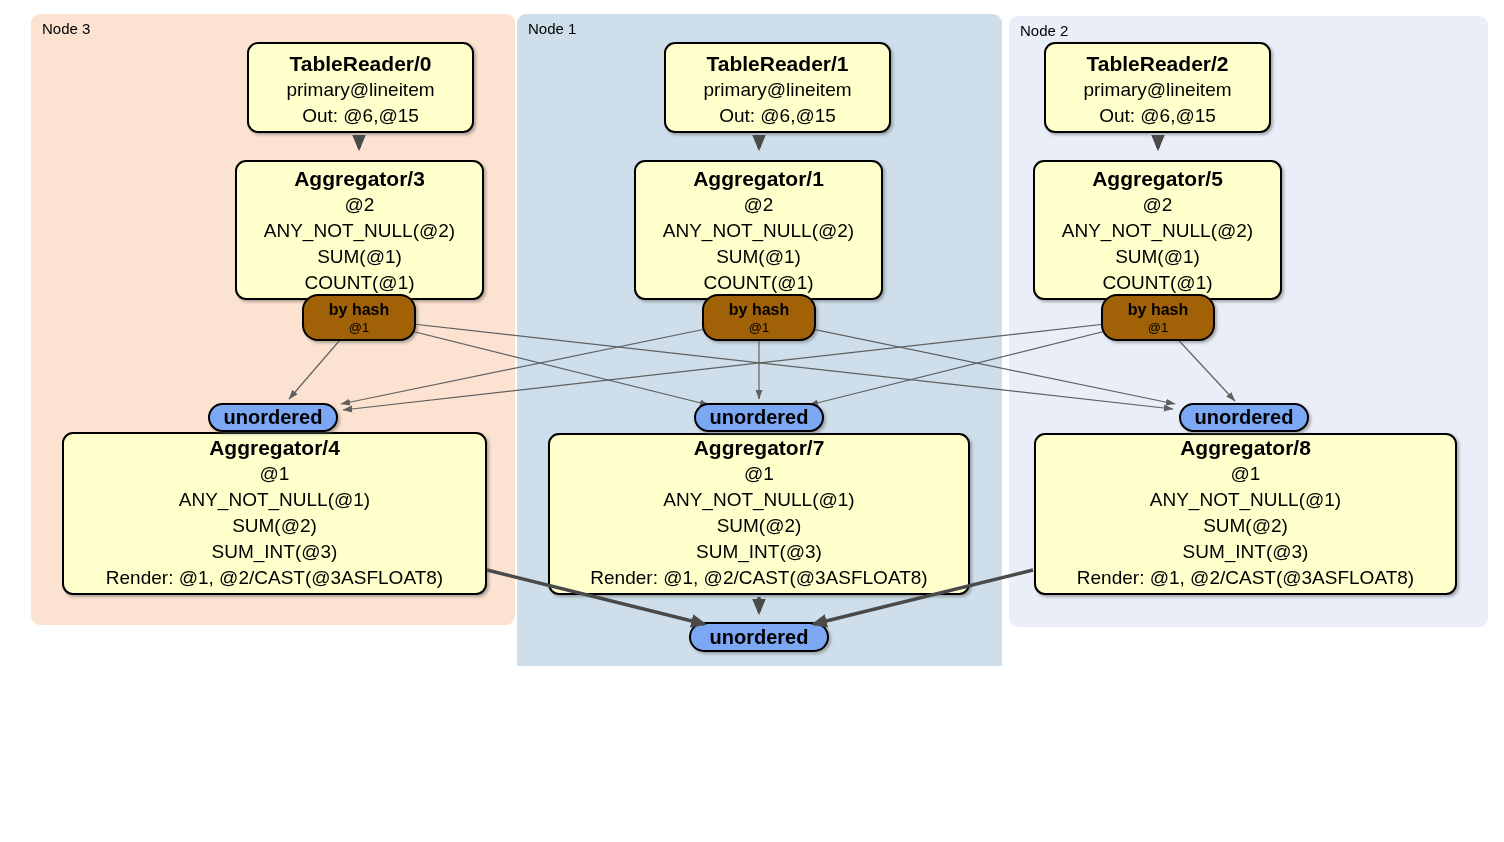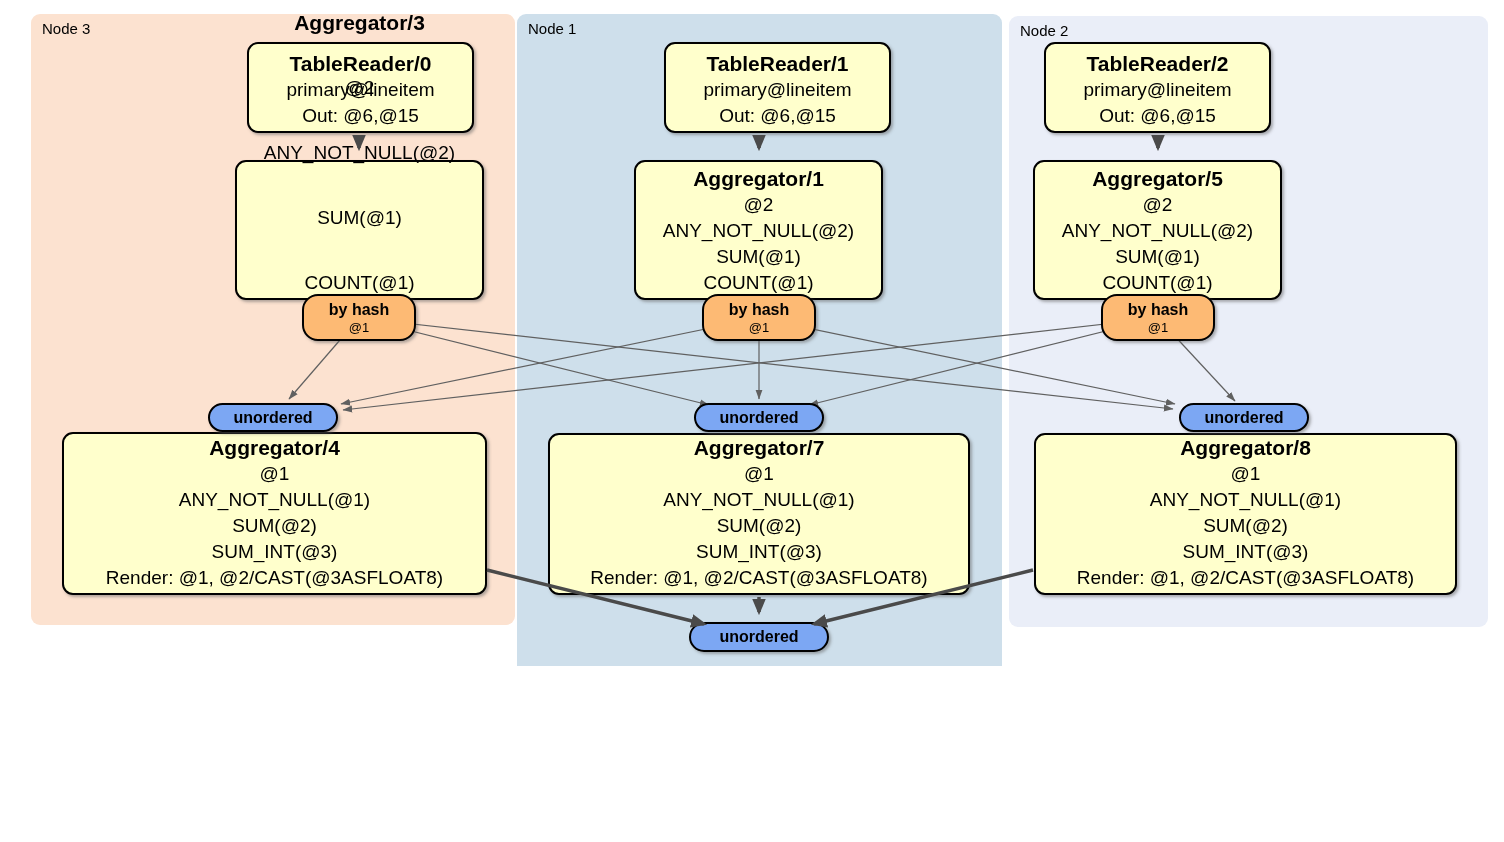--- a/index.html
+++ b/index.html
@@ -16,33 +16,33 @@
   .pbox {
     position:absolute; background:#FFFFCC; border:2px solid #000; border-radius:11px;
     box-shadow:2px 2px 3px rgba(100,100,100,0.5);
     display:flex; flex-direction:column; justify-content:flex-end; align-items:center;
     text-align:center; box-sizing:border-box; padding:2px 4px;
   }
   .pbox-title { font-size:21px; font-weight:bold; line-height:27px; white-space:nowrap; }
   .pbox-line  { font-size:19px; line-height:26px; white-space:nowrap; }
 
   .router {
-    position:absolute; background:#fdba74; border:2px solid #000; border-radius:16px;
+    position:absolute; background:#a16207; border:2px solid #000; border-radius:16px;
     box-shadow:2px 2px 3px rgba(100,100,100,0.5);
     display:flex; flex-direction:column; justify-content:center; align-items:center;
     text-align:center; box-sizing:border-box;
   }
   .router-title { font-size:16px; font-weight:bold; line-height:20px; }
   .router-detail { font-size:13px; line-height:16px; }
 
   .sync {
     position:absolute; background:#7CA7F3; border:2px solid #000; border-radius:16px;
     box-shadow:2px 2px 3px rgba(100,100,100,0.5);
     display:flex; justify-content:center; align-items:center;
-    font-size:16px; font-weight:bold; box-sizing:border-box; white-space:nowrap;
+    font-size:20px; font-weight:bold; box-sizing:border-box; white-space:nowrap;
   }
 
   svg.edges { position:absolute; left:0; top:0; pointer-events:none; }
 </style>
 </head>
 <body>
 
 <div class="canvas">
 
   <div class="region region-node3">
@@ -83,21 +83,21 @@
     <div class="pbox-title">TableReader/1</div>
     <div class="pbox-line">primary@lineitem</div>
     <div class="pbox-line">Out: @6,@15</div>
   </div>
   <div class="pbox" style="left:1037px;top:42px;width:227px;height:91px;">
     <div class="pbox-title">TableReader/2</div>
     <div class="pbox-line">primary@lineitem</div>
     <div class="pbox-line">Out: @6,@15</div>
   </div>
 
-  <div class="pbox" style="left:228px;top:160px;width:249px;height:140px;gap:39px;">
+  <div class="pbox" style="left:228px;top:160px;width:249px;height:140px;">
     <div class="pbox-title">Aggregator/3</div>
     <div class="pbox-line">@2</div>
     <div class="pbox-line">ANY_NOT_NULL(@2)</div>
     <div class="pbox-line">SUM(@1)</div>
     <div class="pbox-line">COUNT(@1)</div>
   </div>
   <div class="pbox" style="left:627px;top:160px;width:249px;height:140px;">
     <div class="pbox-title">Aggregator/1</div>
     <div class="pbox-line">@2</div>
     <div class="pbox-line">ANY_NOT_NULL(@2)</div>

